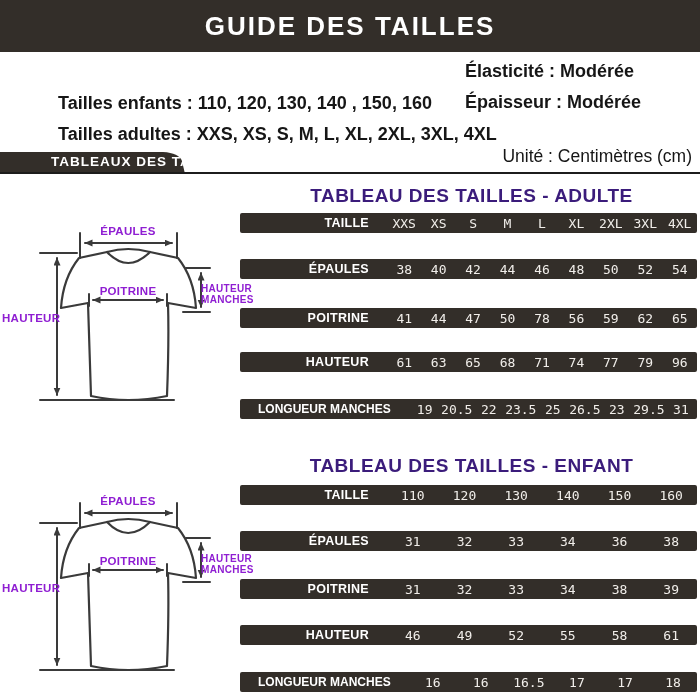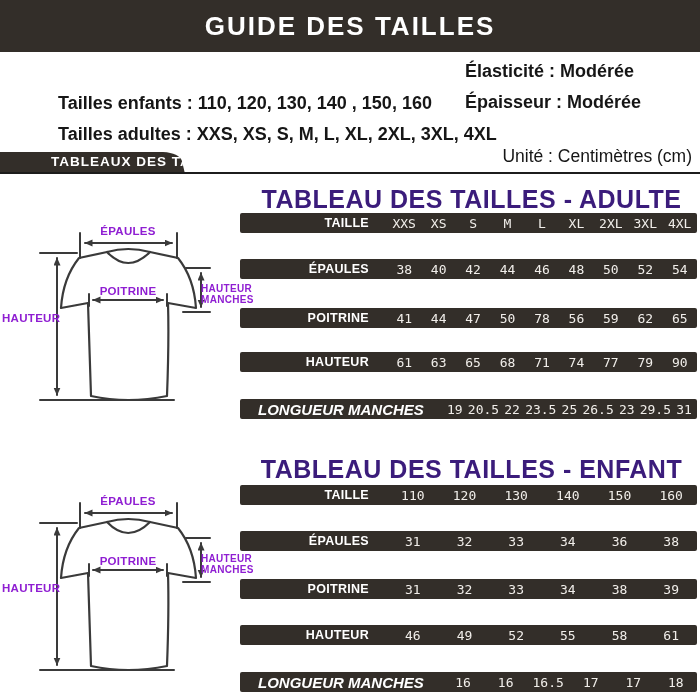--- a/index.html
+++ b/index.html
@@ -17,39 +17,39 @@
   .i-epa{left:465px;top:92px;}
   .i-adu{left:58px;top:124px;}
   
   .badge-svg{position:absolute;left:0;top:152px;}
   .badge-text{position:absolute;left:12px;top:154px;width:170px;color:#fff;font-size:13.5px;
               font-weight:900;letter-spacing:1px;white-space:nowrap;margin-left:39px;}
   .unit{position:absolute;right:8px;top:146px;font-size:17.5px;font-weight:normal;}
   .rule{position:absolute;left:0;top:172px;width:700px;height:2px;background:#1c1c1c;}
   
   .sec-title{position:absolute;left:250px;width:443px;text-align:center;color:#3b1c7b;
-             font-size:25px;font-weight:900;letter-spacing:.5px;white-space:nowrap;}
+             font-size:19px;font-weight:900;letter-spacing:.5px;white-space:nowrap;}
   .t-adult{top:185px;}
   .t-child{top:455px;}
   
   .diagram-svg{position:absolute;left:0;width:250px;height:215px;}
   .d-adult{top:212px;}
   .d-child{top:482px;}
   .dlabel{position:absolute;color:#8f1ed2;font-weight:800;font-size:11.5px;
           letter-spacing:.3px;white-space:nowrap;}
   .dl-center{width:130px;left:63px;text-align:center;}
   .dl-haut{left:2px;width:58px;text-align:center;}
   .dl-sleeve{left:201px;width:52px;font-size:10px;line-height:11px;text-align:left;}
   
   .bar{position:absolute;left:240px;width:443px;height:20px;background:#332e29;
        border-radius:2px;display:flex;align-items:center;padding-left:14px;}
   .bar-label{flex:0 0 133px;box-sizing:border-box;padding-left:4px;padding-right:18px;
              text-align:right;color:#ffffff;font-size:12.5px;font-weight:800;
              letter-spacing:.3px;white-space:nowrap;}
-  .bar.small .bar-label{font-size:15px;letter-spacing:0;font-style:italic;}
+  .bar.small .bar-label{font-size:12px;letter-spacing:0;}
   .bar-values{flex:1;display:flex;align-items:center;}
   .cell{flex:1;text-align:center;color:#f1eeea;font-size:13px;
         font-family:"DejaVu Sans Mono",monospace;white-space:nowrap;}
   
   .ar0{top:213px;} .ar1{top:259px;} .ar2{top:308px;} .ar3{top:352px;} .ar4{top:399px;}
   
   .cr0{top:485px;} .cr1{top:531px;} .cr2{top:579px;} .cr3{top:625px;} .cr4{top:672px;}
 </style>
 </head>
 <body>
@@ -187,21 +187,21 @@
     <span class="bar-label">HAUTEUR</span>
     <span class="bar-values">
         <span class="cell">61</span>
         <span class="cell">63</span>
         <span class="cell">65</span>
         <span class="cell">68</span>
         <span class="cell">71</span>
         <span class="cell">74</span>
         <span class="cell">77</span>
         <span class="cell">79</span>
-        <span class="cell">90</span>
+        <span class="cell">96</span>
       </span>
   </div>
   <div class="bar ar4 small">
     <span class="bar-label">LONGUEUR MANCHES</span>
     <span class="bar-values">
         <span class="cell">19</span>
         <span class="cell">20.5</span>
         <span class="cell">22</span>
         <span class="cell">23.5</span>
         <span class="cell">25</span>

